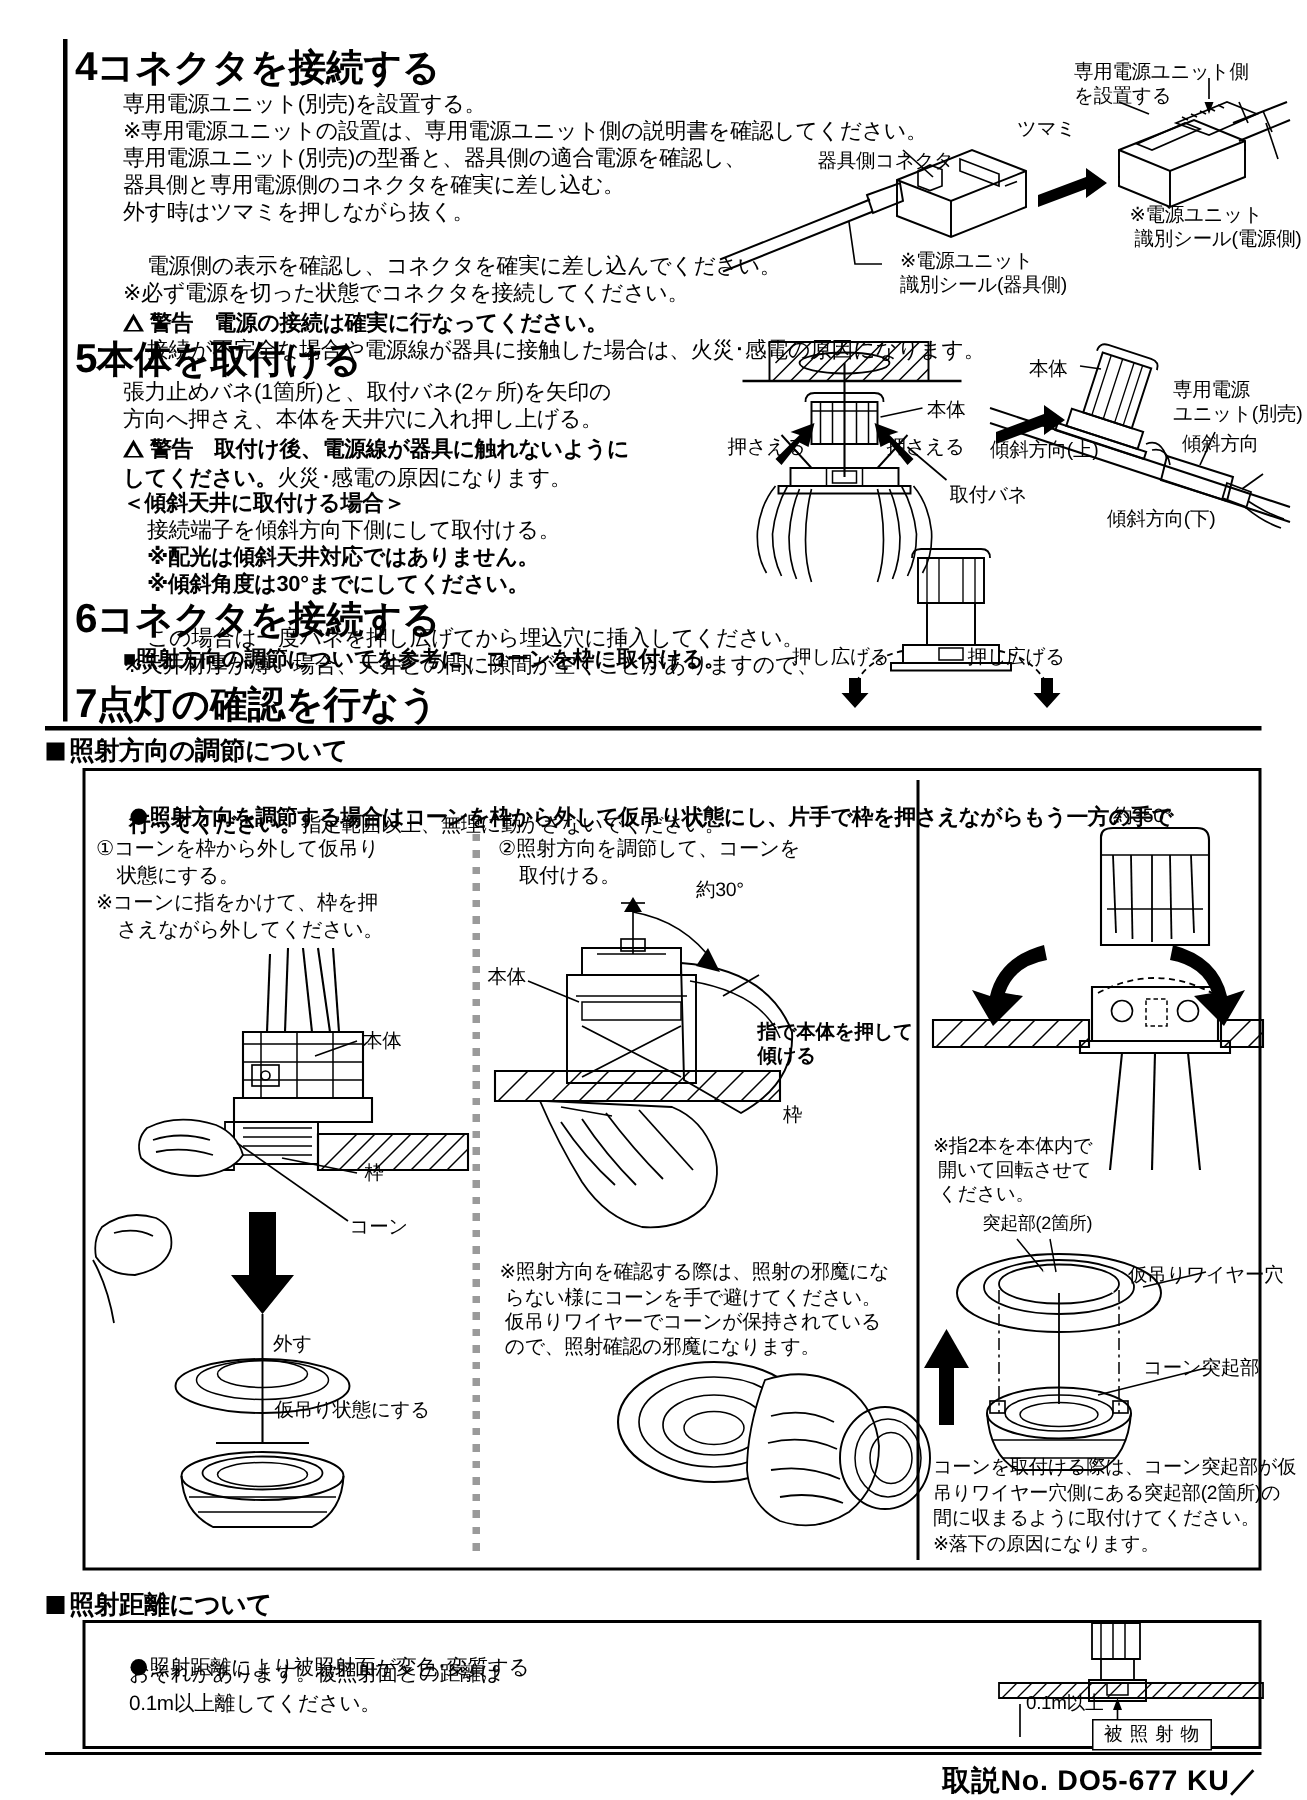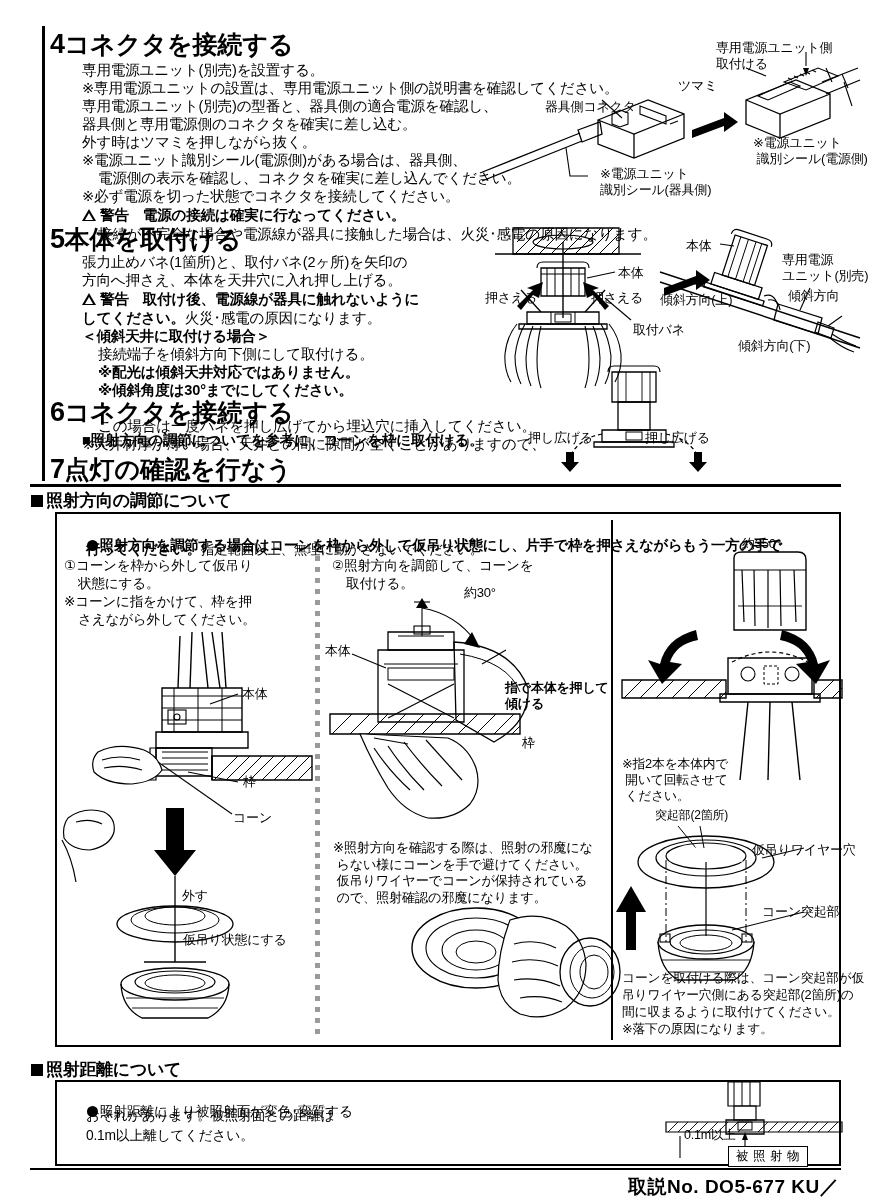--- a/index.html
+++ b/index.html
@@ -139,21 +139,20 @@
 
   <div class="abs" style="left:50px; top:28px;">
     <span class="step-num">4</span><span class="step-title">コネクタを接続する</span>
   </div>
 
   <div class="abs txt body-line" style="left:82px; top:62px;">専用電源ユニット(別売)を設置する。</div>
   <div class="abs txt body-line" style="left:82px; top:80px;">※専用電源ユニットの設置は、専用電源ユニット側の説明書を確認してください。</div>
   <div class="abs txt body-line" style="left:82px; top:98px;">専用電源ユニット(別売)の型番と、器具側の適合電源を確認し、</div>
   <div class="abs txt body-line" style="left:82px; top:116px;">器具側と専用電源側のコネクタを確実に差し込む。</div>
   <div class="abs txt body-line" style="left:82px; top:134px;">外す時はツマミを押しながら抜く。</div>
-  <div class="abs txt body-line" style="left:82px; top:152px;">※電源ユニット識別シール(電源側)がある場合は、器具側、</div>
   <div class="abs txt body-line" style="left:98px; top:170px;">電源側の表示を確認し、コネクタを確実に差し込んでください。</div>
   <div class="abs txt body-line" style="left:82px; top:188px;">※必ず電源を切った状態でコネクタを接続してください。</div>
 
   <div class="abs" style="left:82px; top:206px;">
     <span class="warn-tri"></span><span class="body-line-b" style="margin-left:4px;">警告</span><span class="body-line-b" style="margin-left:14px;">電源の接続は確実に行なってください。</span>
   </div>
   <div class="abs txt body-line" style="left:98px; top:226px;">接続が不完全な場合や電源線が器具に接触した場合は、火災･感電の原因になります。</div>
 
   <div class="abs" style="left:470px; top:38px;">
     <svg width="390" height="175" viewBox="0 0 390 175" aria-hidden="true">
@@ -187,21 +186,21 @@
 
       <path class="ln" d="M336 28 L336 14" stroke-width="1.1"></path>
       <path d="M333 30 L339 30 L336 38 Z" fill="#000"></path>
       <path class="ln" d="M296 38 L276 30" stroke-width="1.1"></path>
       <path class="ln" d="M152 80 L132 62" stroke-width="1.1"></path>
       <path class="ln" d="M374 44 L382 68" stroke-width="1.1"></path>
       <path class="ln" d="M96 110 L100 138 L118 138" stroke-width="1.1"></path>
     </svg>
   </div>
   <div class="abs lbl" style="left:716px; top:40px;">専用電源ユニット側
-取付ける</div>
+を設置する</div>
   <div class="abs lbl" style="left:678px; top:78px;">ツマミ</div>
   <div class="abs lbl" style="left:545px; top:99px;">器具側コネクタ</div>
   <div class="abs lbl" style="left:753px; top:135px;">※電源ユニット
  識別シール(電源側)</div>
   <div class="abs lbl" style="left:600px; top:166px;">※電源ユニット
 識別シール(器具側)</div>
 
   <div class="abs" style="left:50px; top:223px;">
     <span class="step-num">5</span><span class="step-title">本体を取付ける</span>
   </div>

